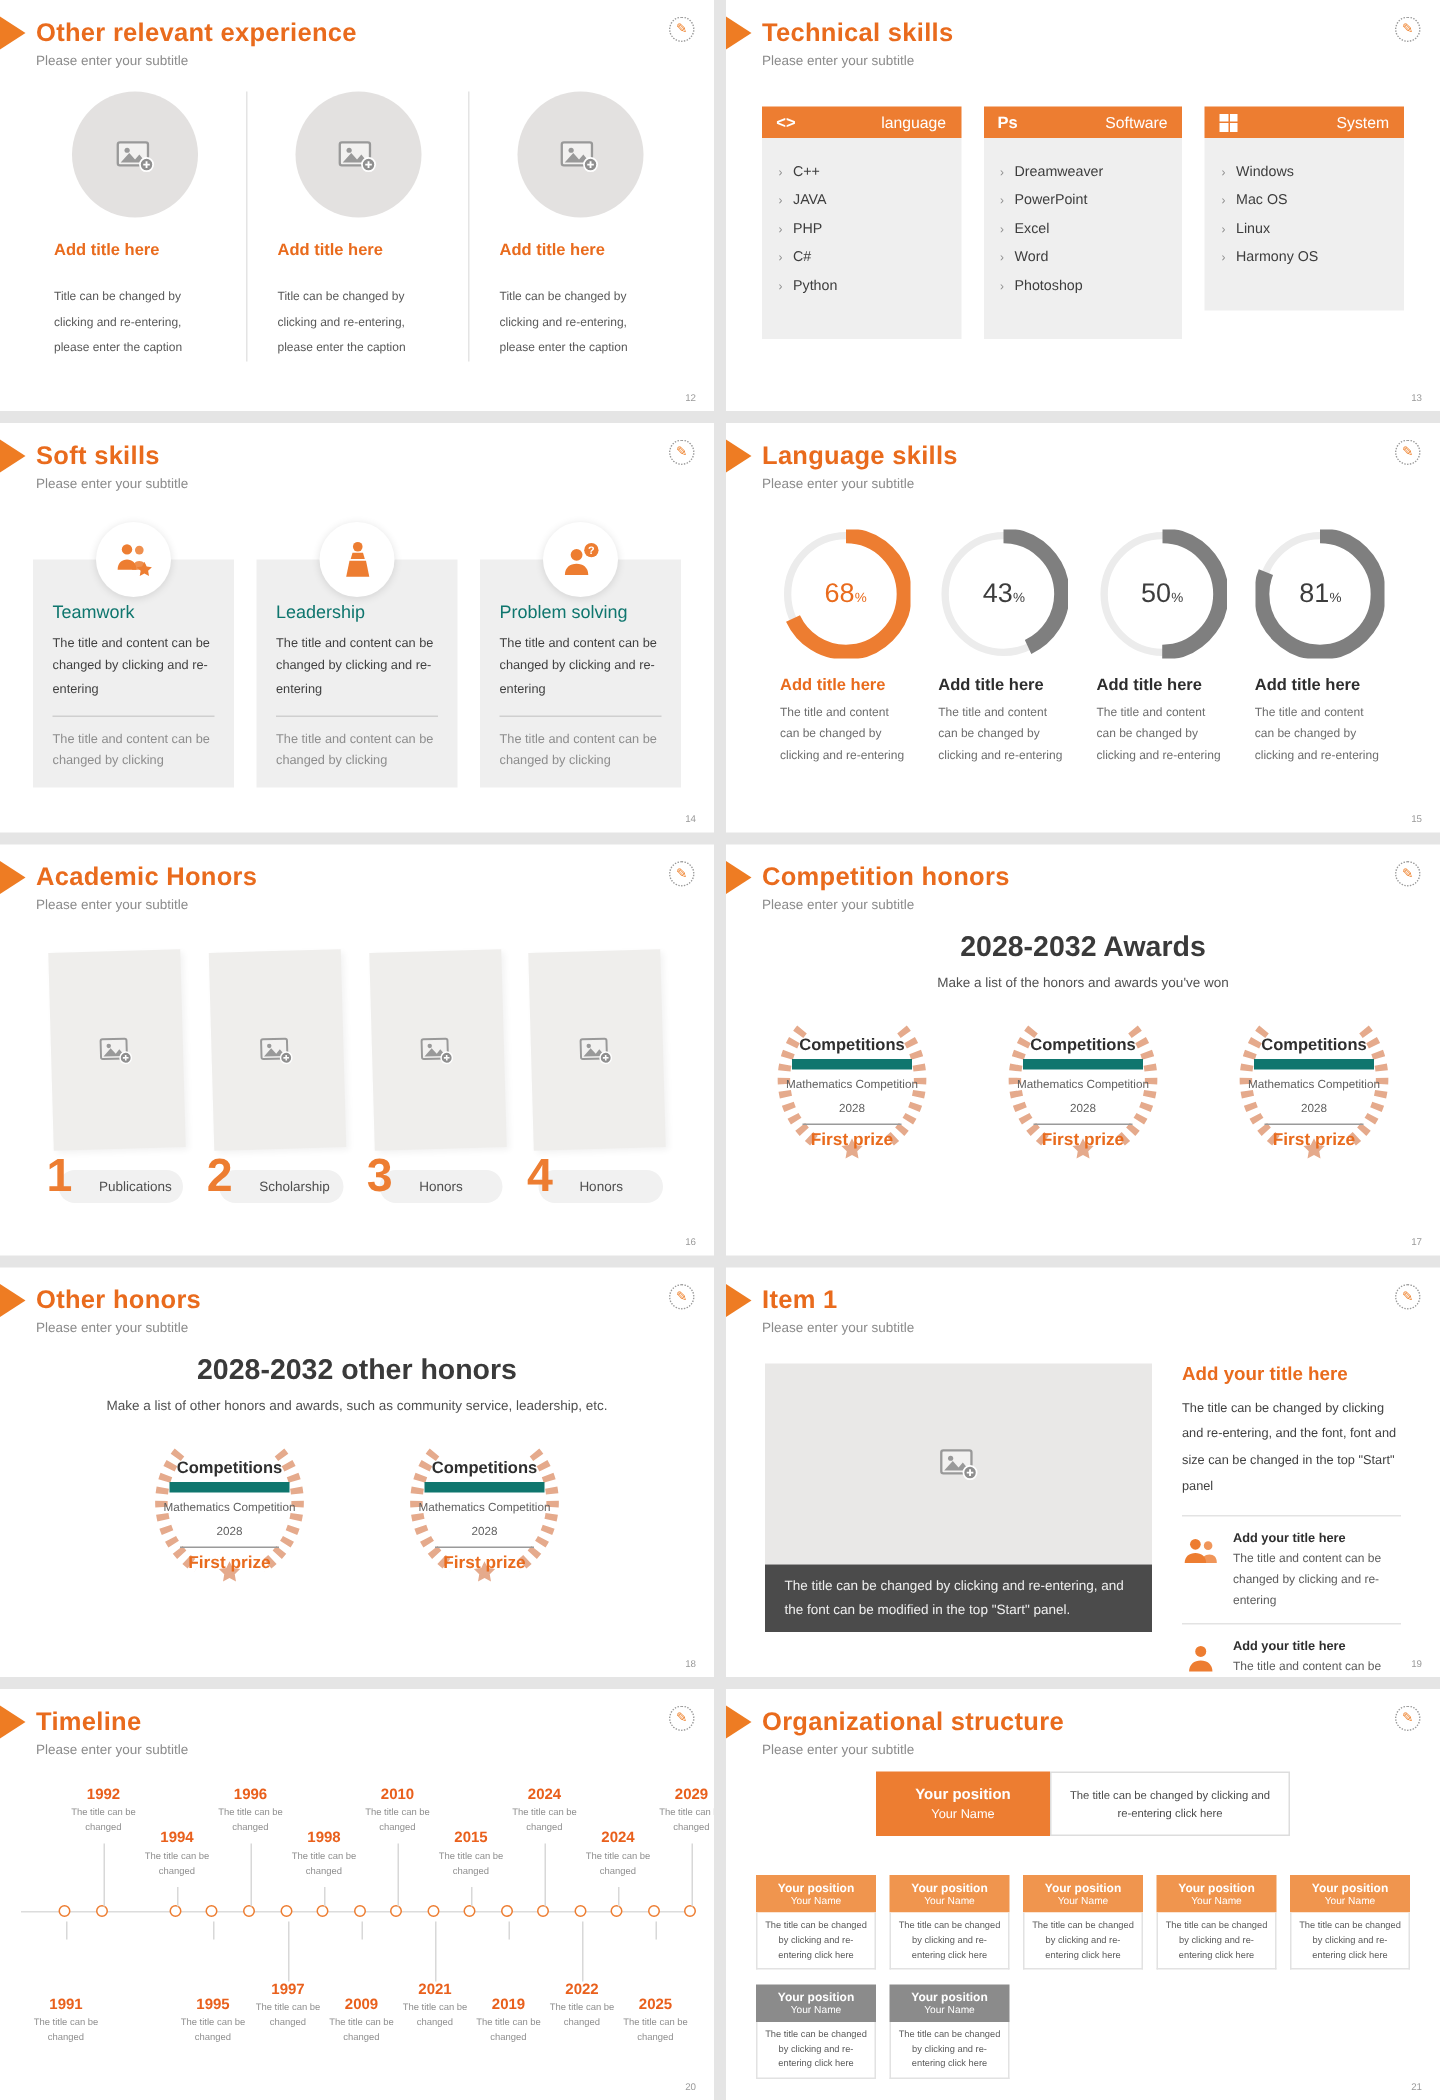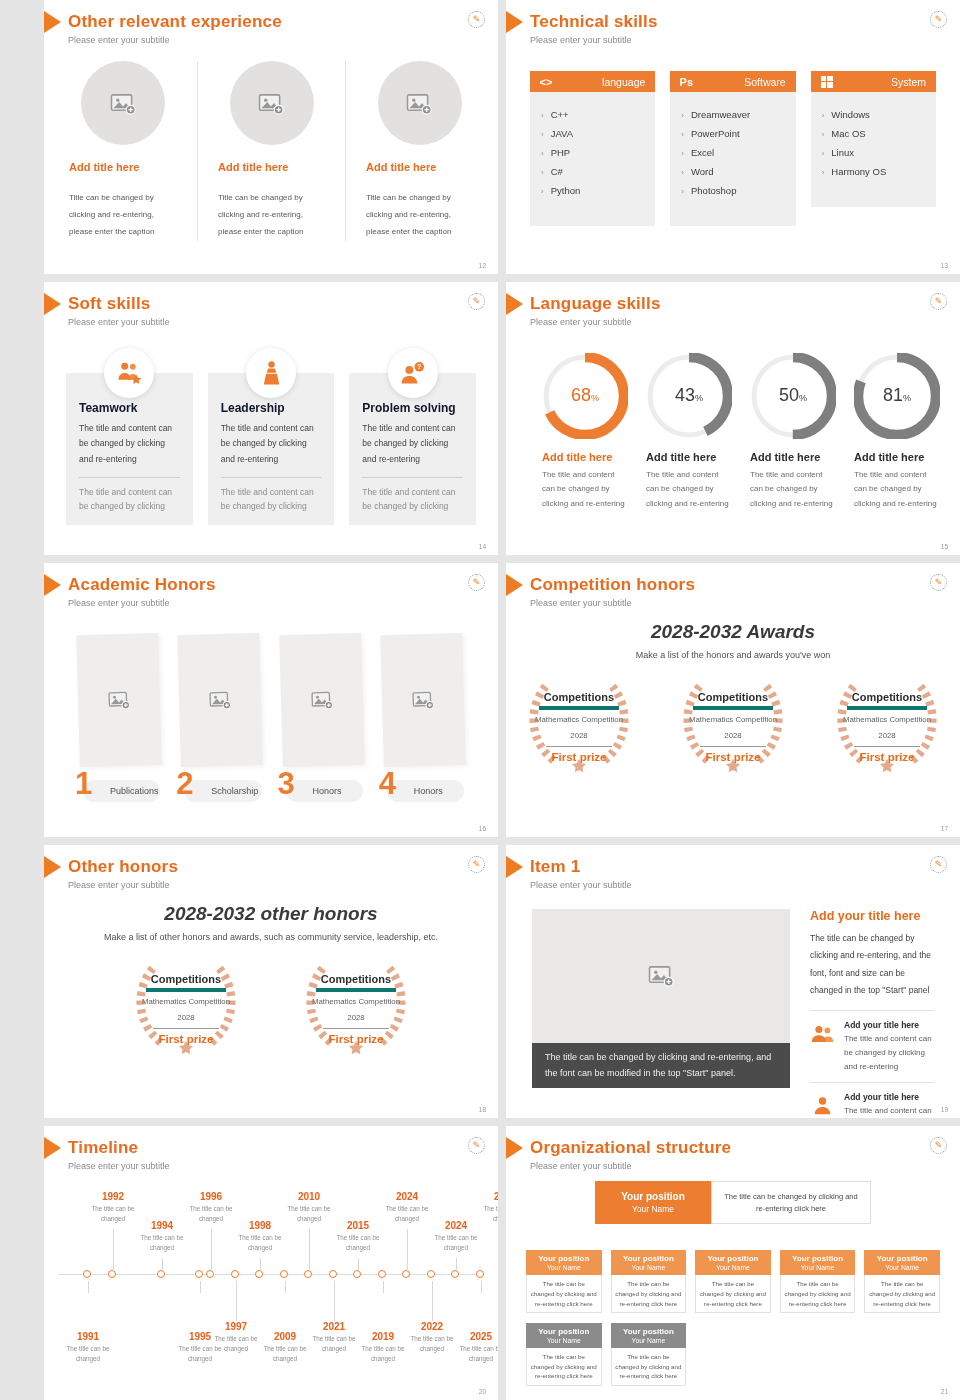--- a/index.html
+++ b/index.html
@@ -1,18 +1,18 @@
 <!DOCTYPE html>
 <html><head>
 <meta charset="utf-8">
 <style>
   *{box-sizing:border-box;margin:0;padding:0;}
   html,body{width:960px;height:1400px;}
   body{background:#e5e5e5;font-family:"Liberation Sans",sans-serif;}
-  .deck{display:grid;grid-template-columns:1fr 1fr;grid-template-rows:repeat(5,1fr);gap:8px;width:960px;height:1400px;padding-left:44px;}
+  .deck{display:grid;grid-template-columns:1fr 1fr;grid-template-rows:repeat(5,1fr);gap:8px;width:960px;height:1400px;}
   .slide{background:#fff;position:relative;overflow:hidden;}
   
   .sh{position:relative;padding:12px 40px 0 24px;}
   .arrow{position:absolute;left:0;top:11px;width:0;height:0;border-top:11px solid transparent;border-bottom:11px solid transparent;border-left:17px solid #ee7c23;}
   .sh h2{color:#e96b1d;font-size:17px;font-weight:bold;letter-spacing:.2px;}
   .sub{color:#8b8b8b;font-size:9px;margin-top:3px;}
   .logo{position:absolute;top:11px;right:13px;width:17px;height:17px;border:1px dotted #9a9a9a;border-radius:50%;color:#ee7c23;font-size:9px;line-height:15px;text-align:center;}
   .pg{position:absolute;right:12px;bottom:5px;font-size:6.5px;color:#9a9a9a;}
   
   .cols{display:flex;justify-content:center;margin-top:16px;}
@@ -31,21 +31,21 @@
   .pbody{background:#efefef;padding:9px 4px 22px 11px;min-height:114px;}
   .pitem{display:flex;gap:7px;font-size:9.5px;color:#3d3d3d;margin:8px 0;align-items:baseline;}
   .pbul{color:#8f8f8f;font-size:8px;}
   .win{display:grid;grid-template-columns:5.5px 5.5px;grid-auto-rows:5.5px;gap:1px;width:12px;margin:0 auto;}
   .win span{background:#fff;}
   
   .cards{display:flex;gap:15px;margin:46px 22px 0;}
   .card{flex:1;background:#efefef;padding:28px 13px 12px;position:relative;}
   .cico{position:absolute;top:-25px;left:50%;transform:translateX(-50%);width:50px;height:50px;background:#fff;border-radius:50%;box-shadow:0 1px 6px rgba(0,0,0,.12);display:flex;align-items:center;justify-content:center;color:#ed7d31;}
   .cico svg{width:27px;height:26px;}
-  .card h3{color:#0f172a;font-size:12px;font-weight:bold;margin-bottom:6px;}
+  .card h3{color:#0f766e;font-size:12px;font-weight:normal;margin-bottom:6px;}
   .card .b1{font-size:8.5px;color:#3f3f3f;line-height:1.85;}
   .card .dv{border-top:1px solid #cfcfcf;margin:9px 0 7px;}
   .card .b2{font-size:8.5px;color:#8d8d8d;line-height:1.65;}
   
   .dn{display:flex;margin:26px 30px 0;gap:6px;}
   .d{flex:1;padding:0 6px;}
   .dwrap{position:relative;width:86px;height:86px;margin:0 auto;}
   .dwrap svg{width:86px;height:86px;display:block;}
   .trk{fill:none;stroke:#ececec;stroke-width:2.4;}
   .prg{fill:none;stroke:#7f7f7f;stroke-width:5;}
@@ -58,27 +58,27 @@
   .d p{font-size:8px;color:#6e6e6e;line-height:1.85;}
   
   .fr{display:flex;gap:19px;margin:26px 34px 0;justify-content:center;}
   .fi{width:95px;}
   .frame{height:132px;background:#efeeec;display:flex;align-items:center;justify-content:center;transform:rotate(-1.6deg);box-shadow:2px 2px 4px rgba(0,0,0,.05);}
   .frame svg{width:23px;height:20px;}
   .fl{position:relative;margin-top:14px;height:26px;}
   .pill{position:absolute;left:5px;right:0;top:0;background:#f1f1f1;border-radius:13px;padding:6px 4px 6px 27px;font-size:9px;color:#4f4f4f;}
   .fn{position:absolute;left:-3px;top:-14px;font-size:31px;font-weight:bold;color:#ed7d31;z-index:1;}
   
-  .bigh{font-size:19px;font-weight:bold;color:#3a3a3a;margin-top:13px;text-align:center;font-style:italic;}
+  .bigh{font-size:19px;font-weight:bold;color:#3a3a3a;margin-top:13px;text-align:center;}
   .bsub{font-size:9px;color:#505050;margin-top:7px;text-align:center;}
   .badges{display:flex;justify-content:center;gap:14px;margin-top:18px;}
   .badge{position:relative;width:140px;height:102px;padding-top:9px;text-align:center;}
   .laurel{position:absolute;left:50%;top:0;transform:translateX(-50%);width:134px;height:100px;color:#e5aa8c;}
   .binner{position:relative;width:106px;margin:0 auto;}
-  .bt{font-size:11px;font-weight:bold;color:#2e2e2e;display:inline-block;border-bottom:4px solid #0f766e;padding:0 5px 3px;}
+  .bt{font-size:11px;font-weight:bold;color:#2e2e2e;display:inline-block;border-bottom:7px solid #0f766e;padding:0 5px 3px;}
   .bl1{font-size:7.8px;color:#5f5f5f;margin-top:5px;line-height:1.4;}
   .bdv{width:66px;border-top:1px solid #9a9a9a;margin:4px auto;}
   .bp{font-size:11.5px;font-weight:bold;color:#e96b1d;margin-top:2px;}
   
   .i1{display:flex;gap:20px;margin:19px 26px 0;}
   .i1l{width:258px;}
   .iph{height:134px;background:#e9e8e7;display:flex;align-items:center;justify-content:center;}
   .icap{background:#4b4b4b;color:#efefef;font-size:9px;line-height:1.75;padding:7px 13px;}
   .i1r{flex:1;}
   .i1r h3{color:#e96b1d;font-size:12.5px;font-weight:bold;}
@@ -640,21 +640,21 @@
           </div>
         </div>
       <div class="ev pa1" style="left:104px">
           <span class="dot"></span>
           <span class="conn"></span>
           <div class="blk">
             <div class="y">1994</div>
             <div class="c">The title can be changed</div>
           </div>
         </div>
-      <div class="ev pb1" style="left:142px">
+      <div class="ev pb1" style="left:128px">
           <span class="dot"></span>
           <span class="conn"></span>
           <div class="blk">
             <div class="y">1995</div>
             <div class="c">The title can be changed</div>
           </div>
         </div>
       <div class="ev pa2" style="left:153px">
           <span class="dot"></span>
           <span class="conn"></span>

